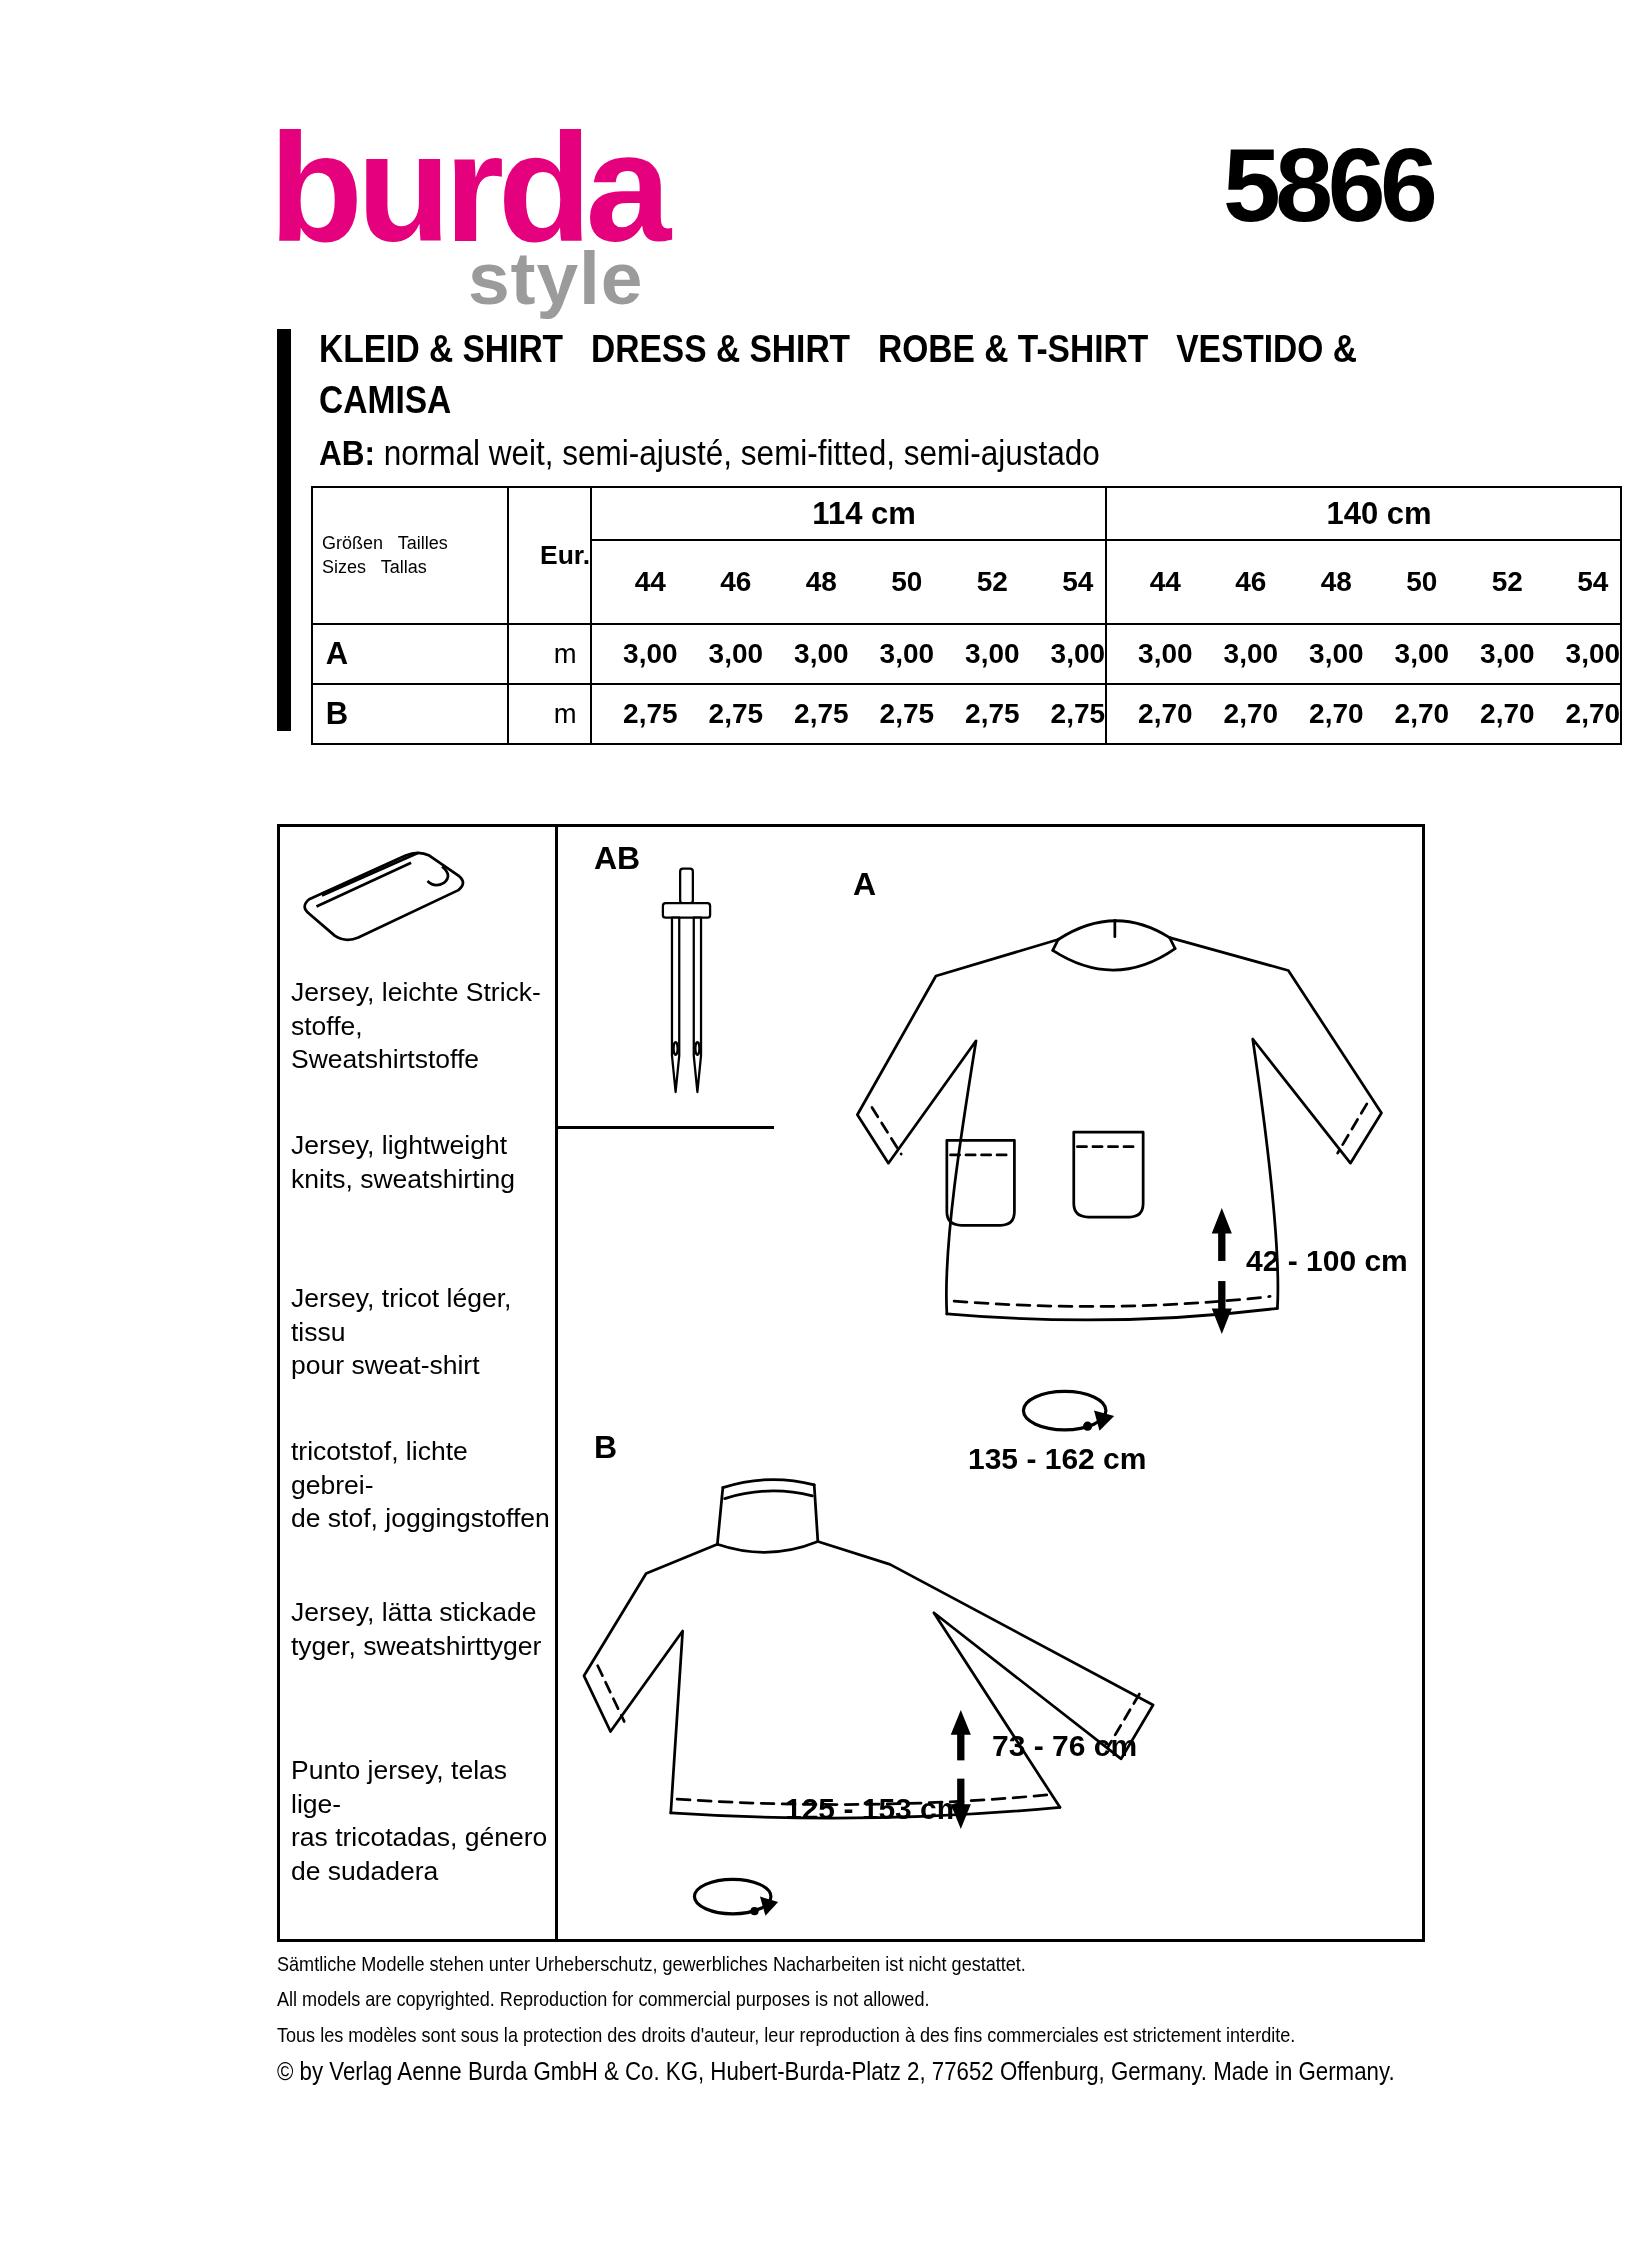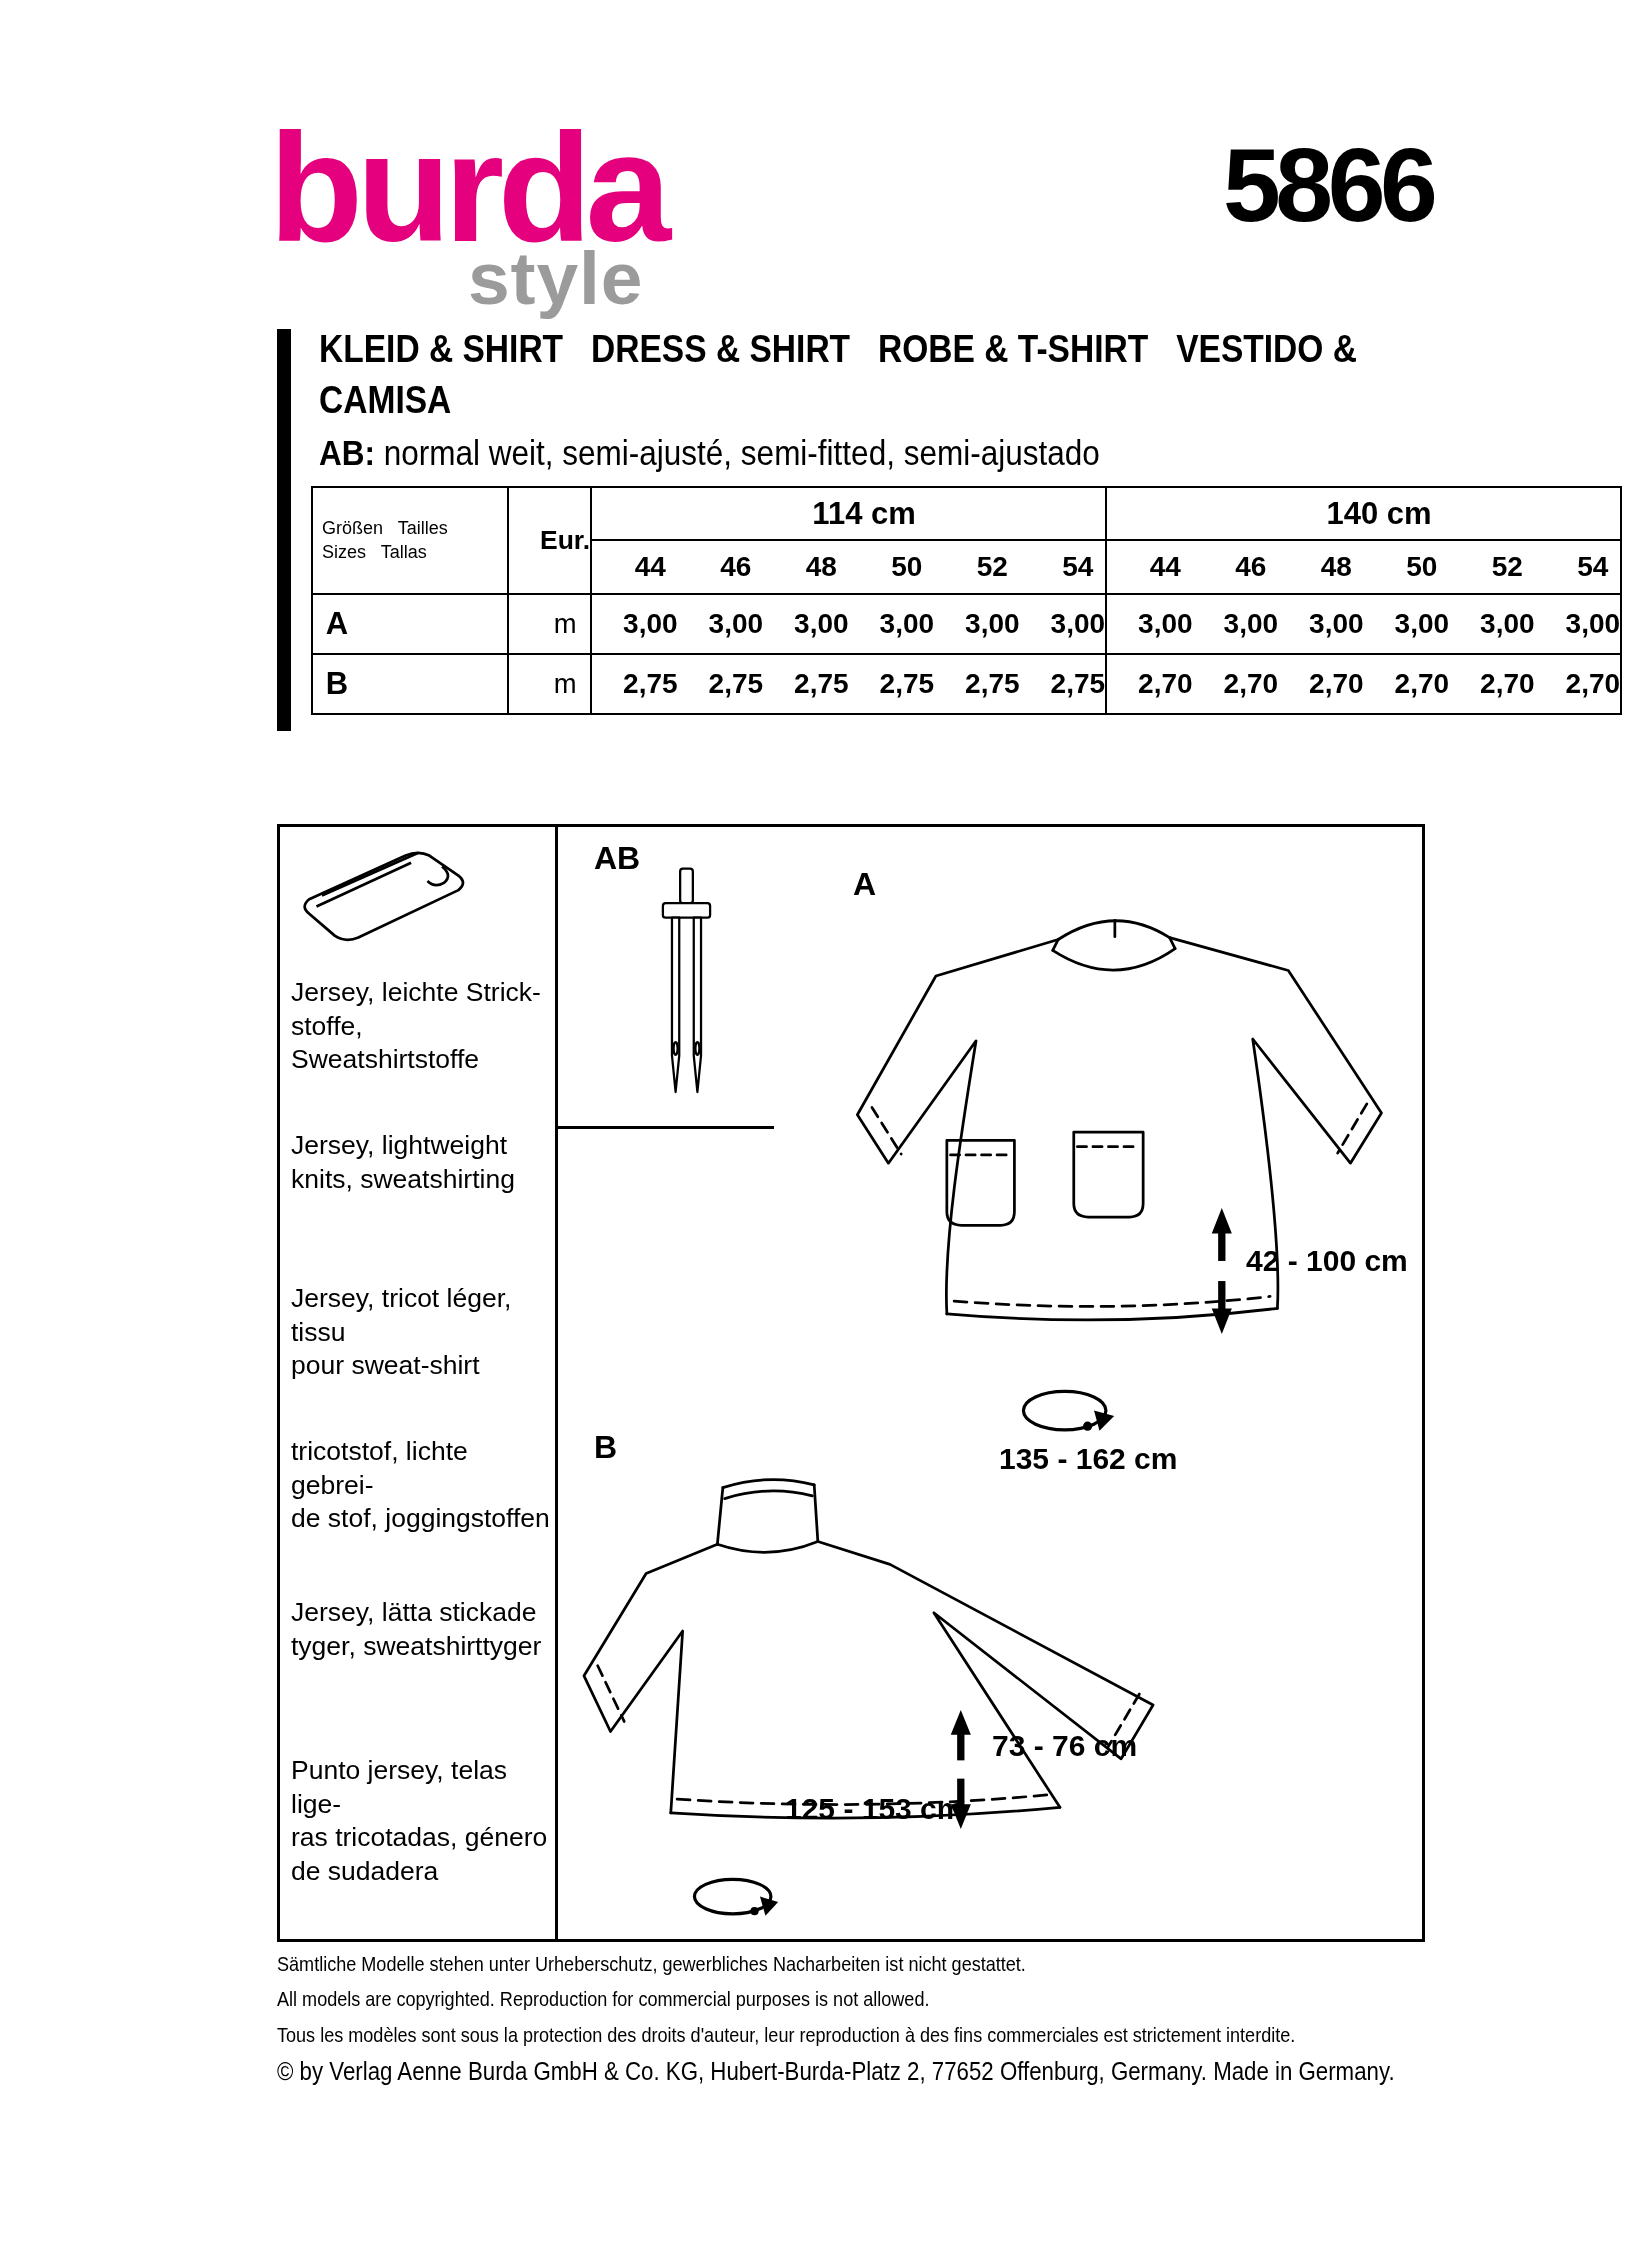--- a/index.html
+++ b/index.html
@@ -30,42 +30,42 @@
   
   #fabric-table { position:absolute; left:311px; top:486px; border-collapse:collapse;
     table-layout:fixed; border:2.7px solid #000; }
   #fabric-table td { padding:0; vertical-align:middle; }
   #fabric-table tr td { border-bottom:2.3px solid #000;padding-left:31px; }
   #fabric-table tr:last-child td { border-bottom:none; }
   .vr { border-right:2.3px solid #000; }
   .gross-cell { font-size:18px; line-height:1.3; padding-left:9.1px !important; white-space:pre;margin-left:16px; }
   .eur-cell  { font-size:26.5px; font-weight:bold; text-align:center; }
   .cm-cell   { font-size:31px; font-weight:bold; text-align:center; height:53px; }
-  .size-cell { font-size:28px; font-weight:bold; text-align:center; height:54px; }
+  .size-cell { font-size:28px; font-weight:bold; text-align:center; height:84px; }
   .view-cell { font-size:31px; font-weight:bold; padding-left:12.8px !important; height:60px; }
   .unit-cell { font-size:27.4px; text-align:center; }
   .val-cell  { font-size:28px; font-weight:bold; text-align:center; }
 
   
   #main-box { left:277px; top:824px; width:1148px; height:1118px; border:3.2px solid #000; }
   #box-divider { left:555px; top:824px; width:2.7px; height:1118px; background:#000; }
   #ab-underline { left:557px; top:1126px; width:217px; height:2.7px; background:#000; }
 
   .mat { left:291px; width:259px; font-size:26.5px; line-height:1.27; white-space:pre-wrap; }
   #mat-de { top:976px; } #mat-en { top:1129px; } #mat-fr { top:1282px; }
   #mat-nl { top:1435px; } #mat-sv { top:1596px; } #mat-es { top:1754px; }
 
   .dlabel { font-size:32px; font-weight:bold; }
   #label-ab { left:594px; top:840px; }
   #label-a  { left:853px; top:866px; }
   #label-b  { left:594px; top:1429px; }
 
   .measure { font-size:30px; font-weight:bold; white-space:pre; }
   #len-a-text   { left:1246px; top:1244px; }
-  #girth-a-text { left:968px; top:1442px;margin-left:31px; }
+  #girth-a-text { left:968px; top:1442px; }
   #len-b-text   { left:992px; top:1729px; }
   #girth-b-text { left:785px;  top:1792px; }
 
   #icon-bolt    { left:289px; top:841px; }
   #icon-needle  { left:652px; top:866px; }
   #drawing-a    { left:848px; top:892px; }
   #drawing-b    { left:582px; top:1473px; }
   #len-a-arrow  { left:1209px; top:1208px; }
   #len-b-arrow  { left:948px; top:1710px; }
   #girth-a-icon { left:1017px; top:1383px; }

